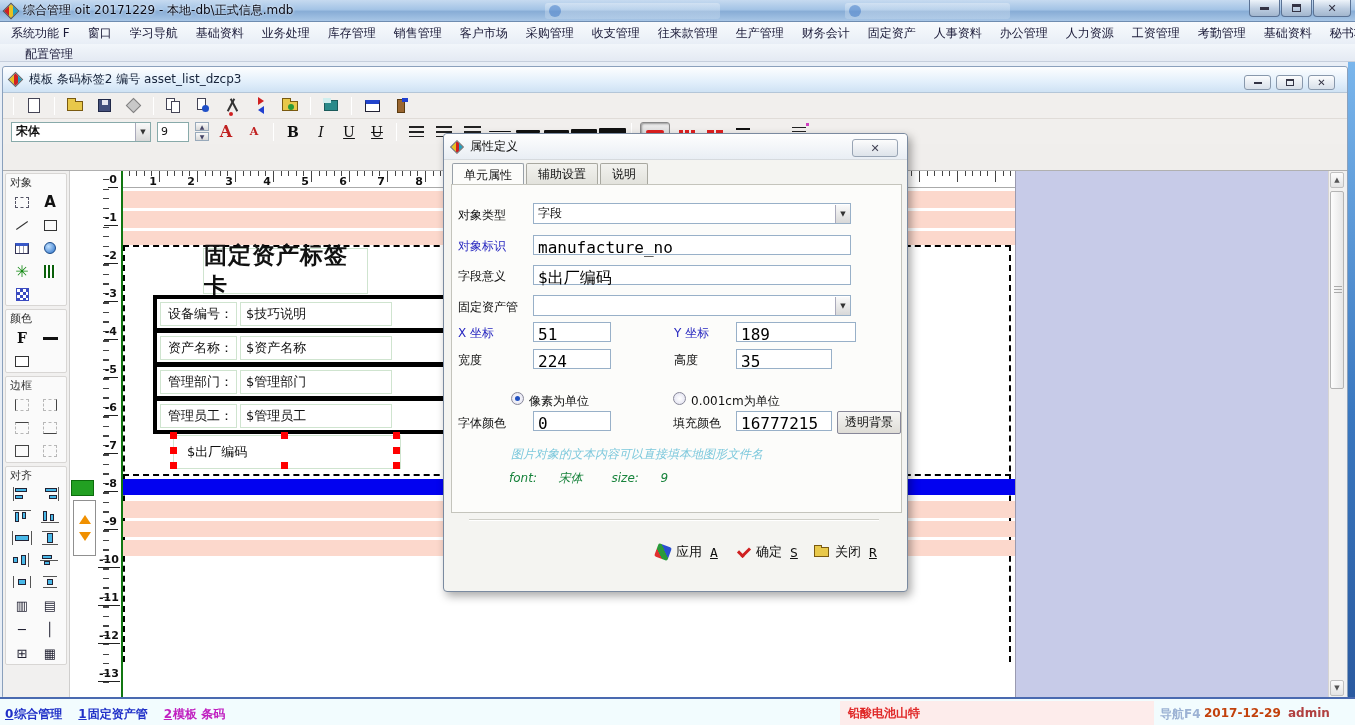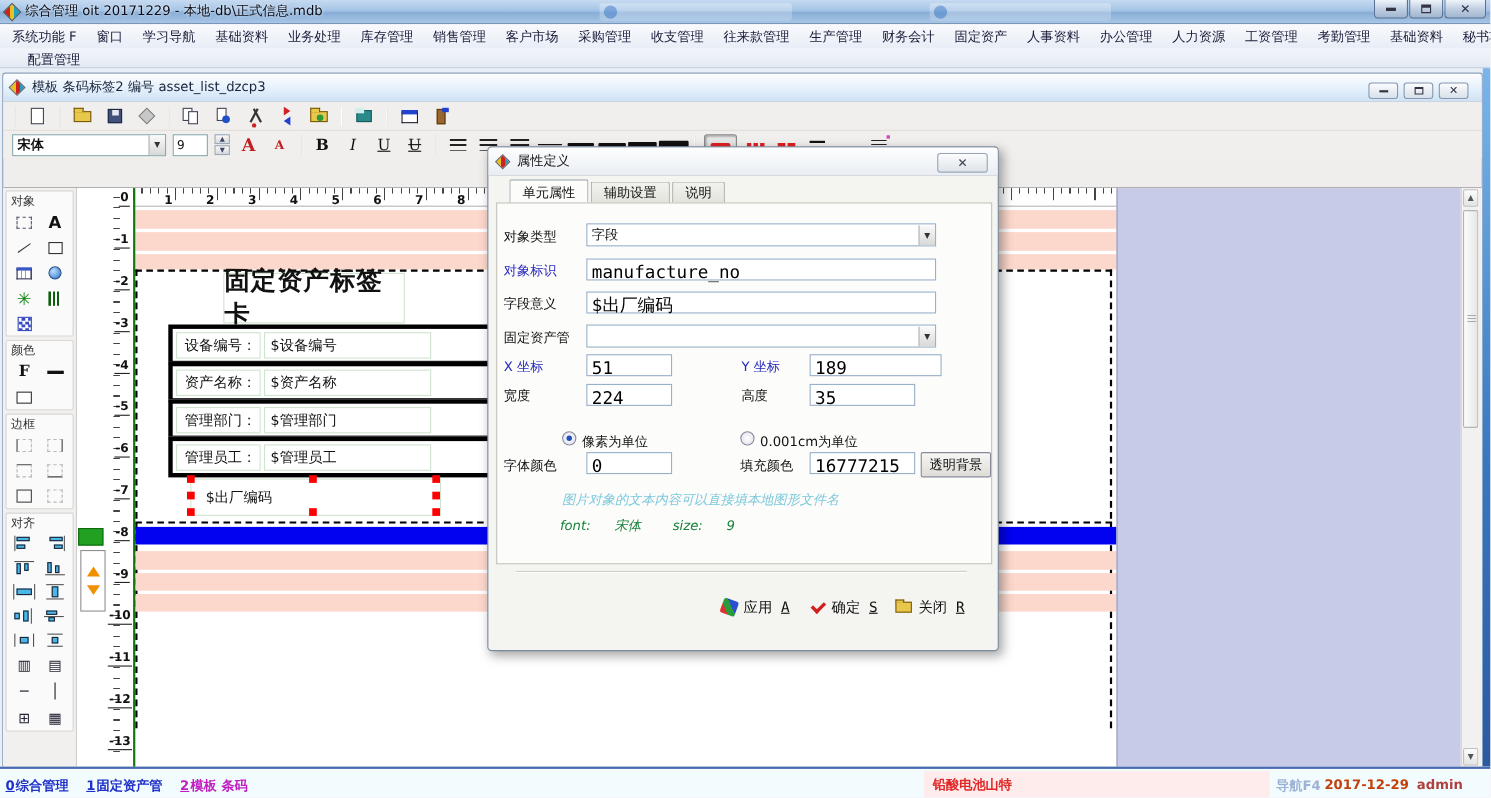--- a/index.html
+++ b/index.html
@@ -139,21 +139,21 @@
 .sbtn{position:absolute;left:1px;width:14px;height:16px;display:flex;align-items:center;justify-content:center;font-size:7px;color:#555;background:linear-gradient(#fcfcfc,#e4e4e4);border:1px solid #c0c0c0;border-radius:2px}
 .thumb{position:absolute;left:1px;top:20px;width:14px;height:198px;background:linear-gradient(to right,#fdfdfd,#e6e6e6);border:1px solid #b4b4b4;border-radius:2px}
 .thumb:after{content:"";position:absolute;left:3px;top:94px;width:8px;height:7px;background:repeating-linear-gradient(to bottom,#aaa 0 1px,transparent 1px 3px)}
 .rstrip{position:absolute;left:1341px;top:0;width:3px;height:526px;background:#f0f0f0}
 .desk{position:absolute;right:0;top:62px;width:7px;height:635px;background:linear-gradient(#7ab6ec,#3a78c0 55%,#2a5aa0)}
 
 .dlg{position:absolute;left:443px;top:133px;width:465px;height:459px;background:#f4f4f1;border:1px solid #7a8aa0;border-radius:4px;box-shadow:3px 4px 10px rgba(0,0,0,.35);z-index:10}
 .dtitle{height:26px;background:linear-gradient(#fefefe,#e9eef4);border-bottom:1px solid #d6dade;display:flex;align-items:center;padding-left:8px;border-radius:4px 4px 0 0}
 .dico{width:10px;height:10px;background:linear-gradient(45deg,#e8c020 0 40%,#d02020 40% 70%,#20a0c0 70%);transform:rotate(45deg);border:1px solid #666;margin-right:8px}
 .dclose{position:absolute;right:9px;top:5px;width:46px;height:18px;border:1px solid #98a4b4;border-radius:3px;background:linear-gradient(#fcfcfc,#dde3ea);display:flex;align-items:center;justify-content:center;color:#445;font-weight:bold;font-size:11px}
-.dtabs{position:absolute;left:19px;top:29px;display:flex;align-items:center}
+.dtabs{position:absolute;left:8px;top:29px;display:flex;align-items:flex-start}
 .dtab{height:21px;padding:0 11px;border:1px solid #a8a8a0;border-bottom:none;background:linear-gradient(#f2f2ee,#e2e2dc);display:flex;align-items:center;border-radius:2px 2px 0 0;margin-right:2px;font-size:12px}
 .dtab.act{background:#fcfcfa;height:24px;border-color:#98a0a8}
 .dpage{position:absolute;left:7px;top:50px;width:451px;height:329px;background:#fcfcfa;border:1px solid #c4c4bc}
 .dlab{position:absolute;font-size:12px;color:#101010;z-index:11}
 .dlab.blue{color:#2828c0}
 .din{position:absolute;height:20px;border:1px solid #98b0c8;background:#fff;font-family:"DejaVu Sans Mono",monospace;font-size:16px;padding:2px 4px;color:#000;z-index:11}
 .dcombo{position:absolute;height:21px;border:1px solid #98b0c8;background:#fff;display:flex;align-items:center;z-index:11}
 .dcombo .ctext2{flex:1;padding-left:4px;font-size:12px}
 .radio{position:absolute;width:13px;height:13px;border:1px solid #889;border-radius:50%;background:radial-gradient(#fff,#dde);z-index:11}
 .radio.on:after{content:"";position:absolute;left:3px;top:3px;width:5px;height:5px;border-radius:50%;background:#2050c0}
@@ -575,21 +575,21 @@
       <div class="canvas">
         <div class="stripe" style="top:3px"></div>
         <div class="stripe" style="top:23px"></div>
         <div class="stripe" style="top:43px;height:14px"></div>
         <div class="dashrect"></div>
         <div class="dashbot"></div>
         <div class="titlebox">固定资产标签卡</div>
 
         <div class="crow" style="top:107px">
           <div class="lcell">设备编号：</div>
-          <div class="vcell">$设备编号</div>
+          <div class="vcell">$技巧说明</div>
         </div>
         <div class="crow" style="top:141px">
           <div class="lcell">资产名称：</div>
           <div class="vcell">$资产名称</div>
         </div>
         <div class="crow" style="top:175px">
           <div class="lcell">管理部门：</div>
           <div class="vcell">$管理部门</div>
         </div>
         <div class="crow" style="top:209px">

